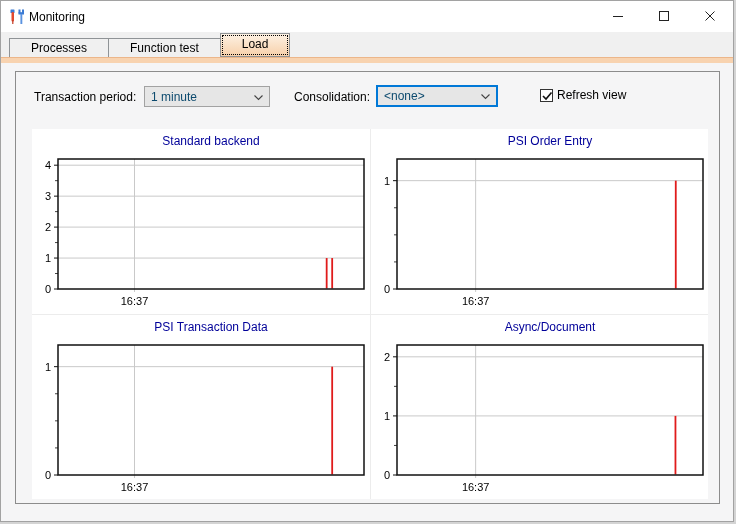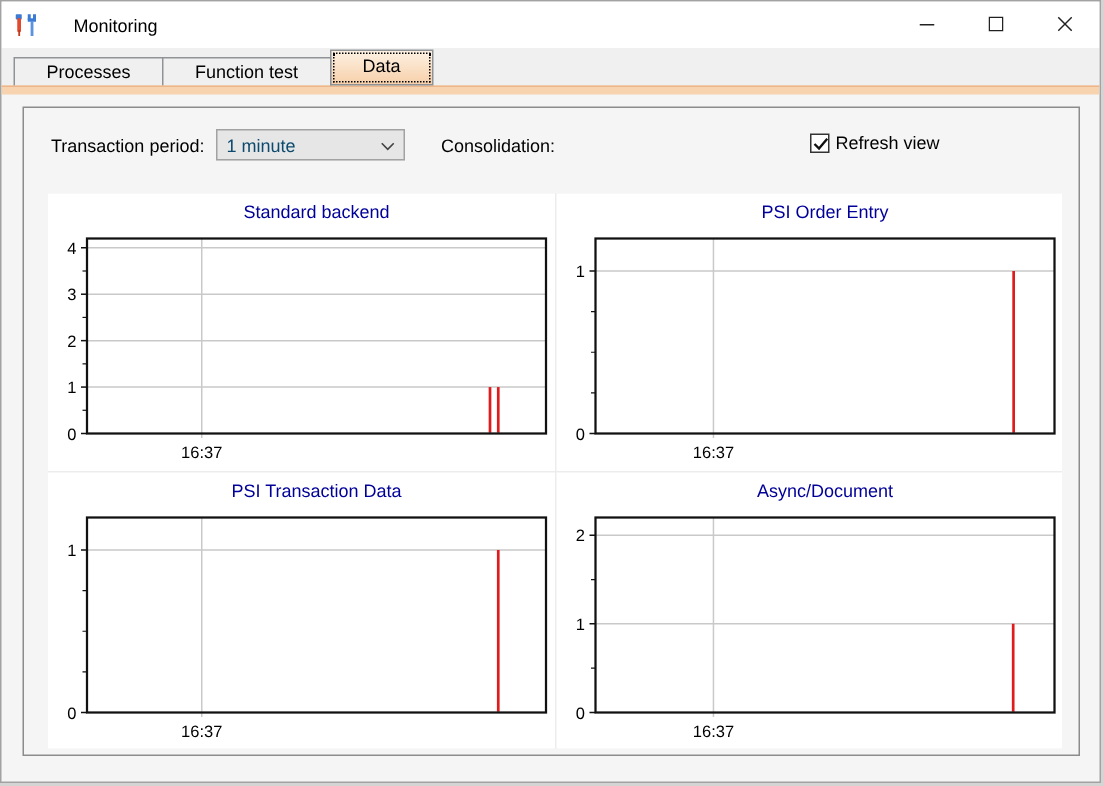--- a/index.html
+++ b/index.html
@@ -15,21 +15,21 @@
     background:#f5f5f6;
     overflow:hidden;
   }
   
   .titlebar {
     position:absolute; top:0; left:0; right:0; height:31px;
     background:#ffffff;
     display:flex; align-items:center;
   }
   .app-icon { margin-left:8px; width:16px; height:16px; flex:0 0 auto; }
-  .title-text { margin-left:24px; font-size:12px; color:#000; }
+  .title-text { margin-left:4px; font-size:12px; color:#000; }
   .win-btns { position:absolute; right:0; top:0; display:flex; }
   .win-btn {
     width:46px; height:30px;
     display:flex; align-items:center; justify-content:center;
     background:transparent;
   }
   
   .tabstrip {
     position:absolute; top:31px; left:0; right:0; height:25px;
     background:#f0f0f0;
@@ -116,38 +116,44 @@
         <svg width="10" height="10" viewBox="0 0 10 10">
           <line x1="0.5" y1="0.5" x2="9.5" y2="9.5" stroke="#222" stroke-width="1"></line>
           <line x1="9.5" y1="0.5" x2="0.5" y2="9.5" stroke="#222" stroke-width="1"></line>
         </svg>
       </div>
     </div>
   </div>
 
   <div class="tabstrip">
     <div class="tabs">
-      <span class="tab">Processes</span><span class="tab">Function test</span><span class="tab selected">Data</span>
+      <span class="tab">Processes</span><span class="tab">Function test</span><span class="tab selected">Load</span>
     </div>
   </div>
   <div class="band"></div>
 
   <div class="groupbox">
 
     <span class="ctrl-label" style="left:18px; top:18px;">Transaction period:</span>
 
     <div class="combo" style="left:128px; top:14px; width:126px;">
       <span>1 minute</span>
       <svg class="chev" width="9" height="6" viewBox="0 0 9 6">
         <path d="M0.5 0.5 L4.5 4.5 L8.5 0.5" fill="none" stroke="#444" stroke-width="1.1"></path>
       </svg>
     </div>
 
     <span class="ctrl-label" style="left:278px; top:18px;">Consolidation:</span>
 
+    <div class="combo focused" style="left:360px; top:13px; width:122px;">
+      <span>&lt;none&gt;</span>
+      <svg class="chev" width="9" height="6" viewBox="0 0 9 6">
+        <path d="M0.5 0.5 L4.5 4.5 L8.5 0.5" fill="none" stroke="#444" stroke-width="1.1"></path>
+      </svg>
+    </div>
 
     <div class="check-row" style="top:16px;">
       <span class="checkbox">
         <svg width="13" height="11" viewBox="0 0 13 11">
           <path d="M2 5 L5 8 L10.5 1.5" fill="none" stroke="#111" stroke-width="1.6"></path>
         </svg>
       </span>
       <span class="check-label">Refresh view</span>
     </div>
 

